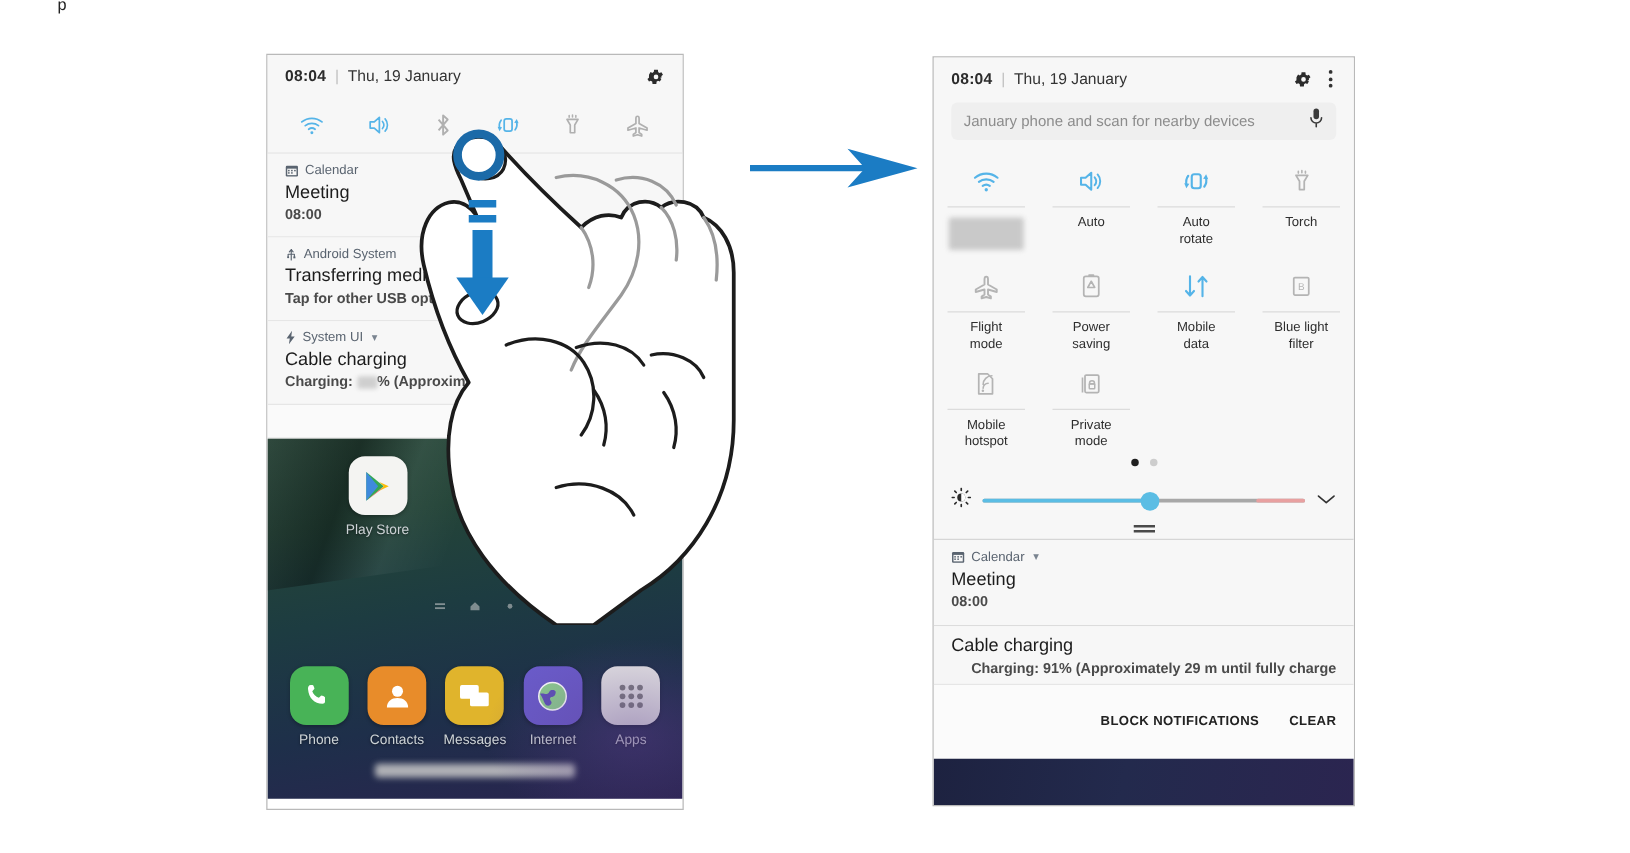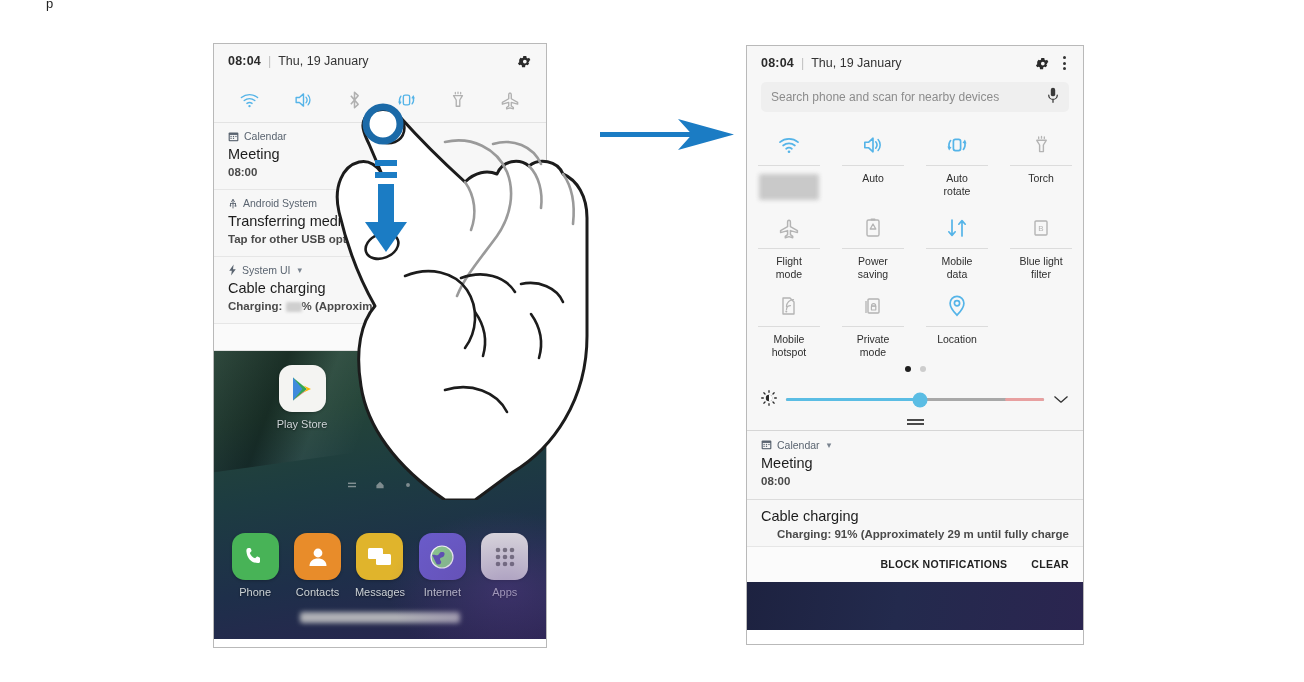--- a/index.html
+++ b/index.html
@@ -101,21 +101,21 @@
   .grabber{display:flex;flex-direction:column;align-items:center;gap:2px;
            padding-bottom:5px;}
   .grabber i{width:17px;height:2px;background:#4a4a4a;display:block;}
   .panel-end{border-bottom:1px solid #d6d6d6;}
 
   .rnotif{padding:8px 14px 10px 14px;background:#f7f7f7;}
   .rnotif.div{border-bottom:1px solid #dcdcdc;}
   .cut{overflow:hidden;}
 
   .bottom-actions{display:flex;align-items:center;justify-content:flex-end;gap:24px;
-                  height:27px;padding:4px 14px;background:#fbfbfb;border-top:1px solid #e6e6e6;}
+                  height:27px;padding:16px 14px;background:#fbfbfb;border-top:1px solid #e6e6e6;}
   .home-strip{height:48px;background:linear-gradient(100deg,#1d2240 0%,#232a4d 45%,#2b2550 100%);
               position:relative;overflow:hidden;}
 
   
   #flow-arrow{position:absolute;left:600px;top:115px;}
 
   
   #hand-overlay{position:absolute;left:325px;top:100px;pointer-events:none;}
 </style>
 </head>
@@ -359,21 +359,21 @@
         <span class="sb-icon">
           <span class="kebab">
               <i></i>
               <i></i>
               <i></i>
             </span>
         </span>
       </div>
 
       <div class="searchbar">
-        <span class="ph">Search phone and scan for nearby devices</span>
+        <span class="ph">January phone and scan for nearby devices</span>
         <span>
           <svg width="12" height="17" viewBox="0 0 14 20">
             <rect x="4.4" y="1" width="5.2" height="10" rx="2.6" fill="#3a3a3a"></rect>
             <path fill="none" stroke="#3a3a3a" stroke-width="1.5" stroke-linecap="round" d="M2 9.6a5 5 0 0 0 10 0M7 14.6V18"></path>
           </svg>
         </span>
       </div>
 
       <div class="qs-grid">
 
@@ -496,30 +496,20 @@
               <path fill="none" stroke="#b4b4b4" stroke-width="1.3" d="M3 6v12"></path>
               <path fill="none" stroke="#b4b4b4" stroke-width="1.2" d="M8.6 10.6a2 2 0 1 1 4 0v.6h-4z"></path>
               <rect x="8.4" y="11" width="4.4" height="4" rx=".6" fill="none" stroke="#b4b4b4" stroke-width="1.2"></rect>
             </svg>
           </div>
           <div class="rule"></div>
           <div class="lab" style="white-space:pre-line">Private
 mode</div>
         </div>
 
-        <div class="qs">
-          <div class="ic">
-            <svg width="22" height="24" viewBox="0 0 22 24">
-              <path fill="none" stroke="#55b4e8" stroke-width="1.7" d="M11 2.4c-3.8 0-6.9 3-6.9 6.8 0 5 6.9 12 6.9 12s6.9-7 6.9-12c0-3.8-3.1-6.8-6.9-6.8z"></path>
-              <circle cx="11" cy="9.2" r="2.6" fill="none" stroke="#55b4e8" stroke-width="1.7"></circle>
-            </svg>
-          </div>
-          <div class="rule"></div>
-          <div class="lab">Location</div>
-        </div>
       </div>
 
       <div class="qs-dots">
         <i style="background:#1f1f1f;"></i>
         <i style="background:#cdcdcd;"></i>
       </div>
 
       <div class="bright">
         <span>
           <svg width="16" height="16" viewBox="0 0 18 18">

